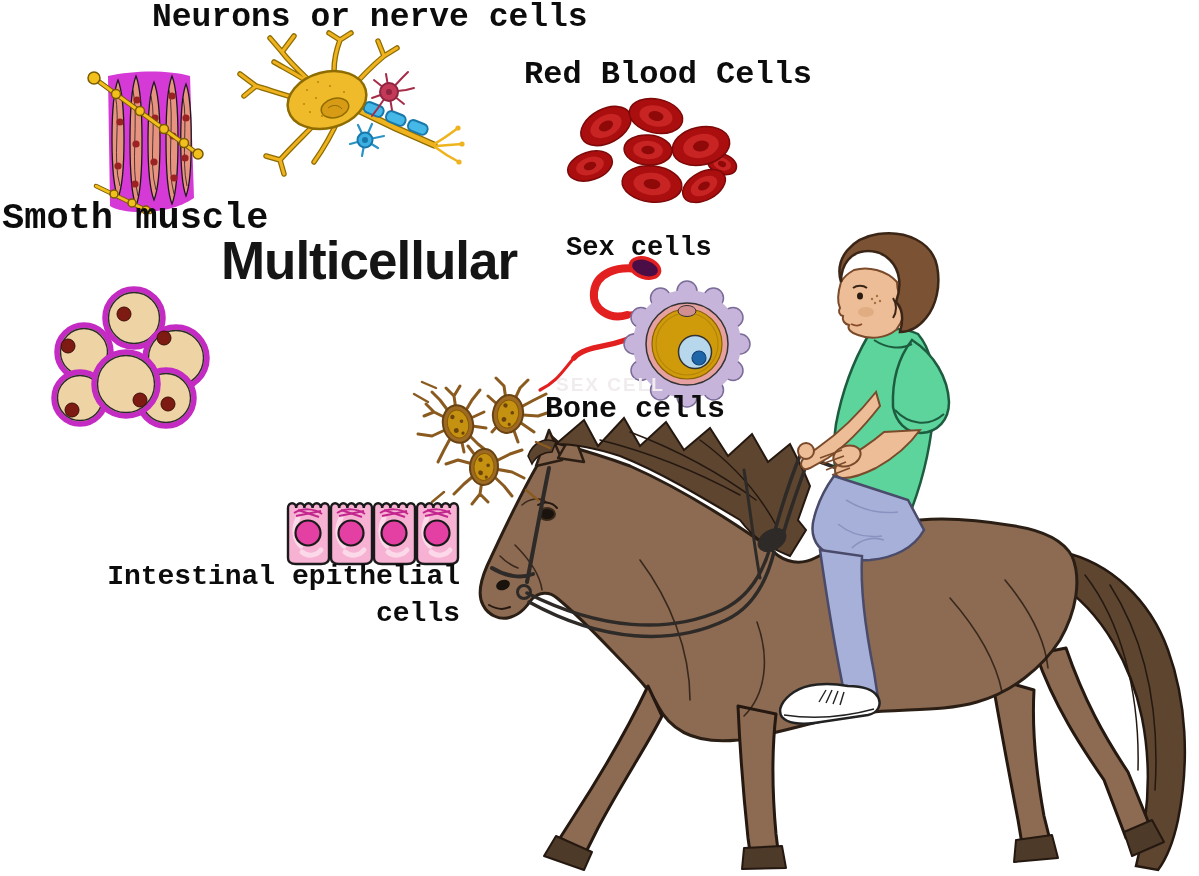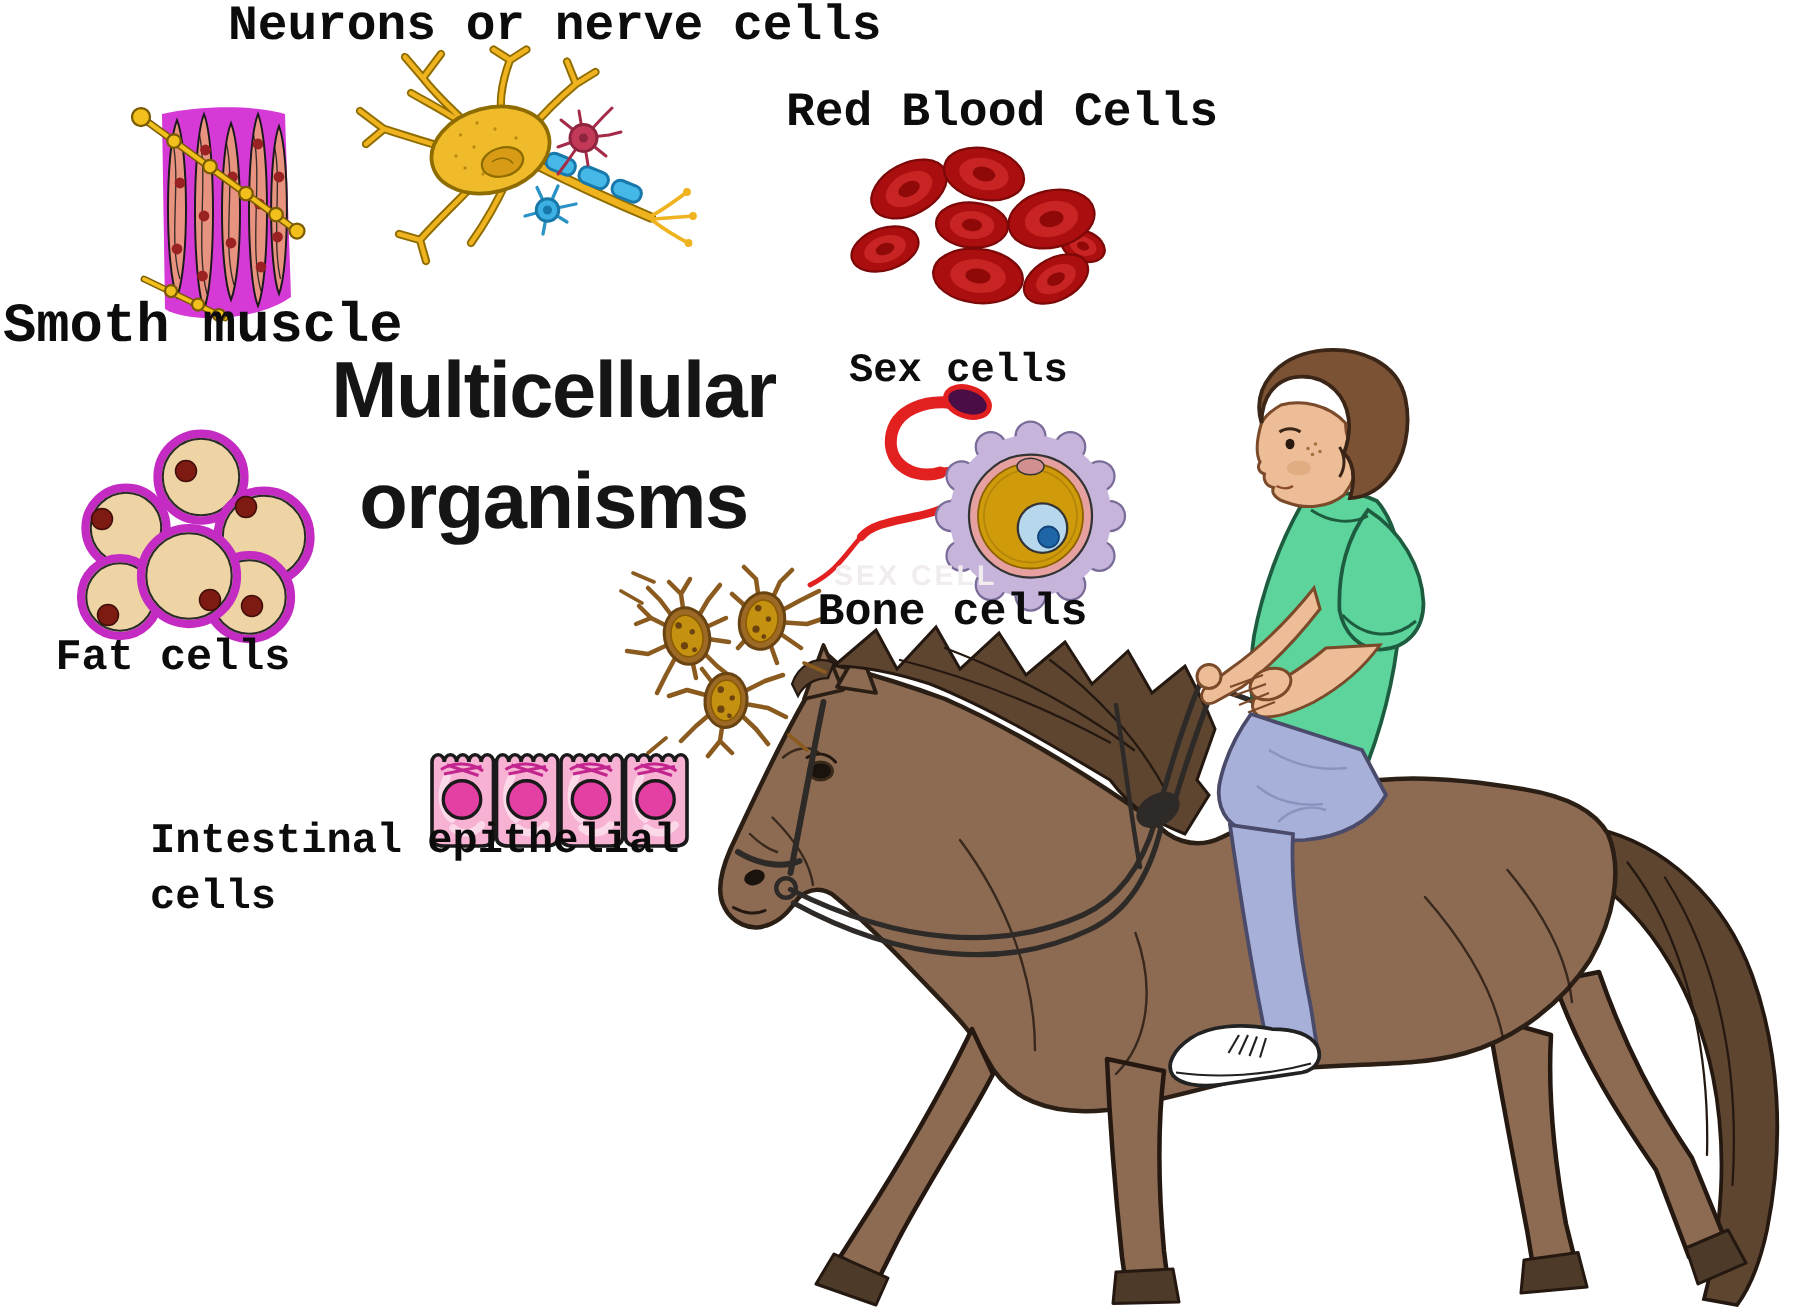--- a/index.html
+++ b/index.html
@@ -460,27 +460,25 @@
   <div class="abs watermark" style="left:556px;top:374px;font-size:19px">SEX CELL</div>
 
   <div class="abs typelabel" style="left:152px;top:0px;font-size:33px">Neurons or nerve cells</div>
 
   <div class="abs typelabel" style="left:524px;top:57px;font-size:32px">Red Blood Cells</div>
 
   <div class="abs typelabel" style="left:2px;top:198px;font-size:37px">Smoth muscle</div>
 
   <div class="abs title" style="left:169px;top:224px;width:400px;font-size:53px">
     <div>Multicellular</div>
-    <div>organisms</div>
   </div>
 
   <div class="abs typelabel" style="left:566px;top:233px;font-size:27px">Sex cells</div>
 
   <div class="abs typelabel" style="left:545px;top:393px;font-size:30px">Bone cells</div>
 
-  <div class="abs typelabel" style="left:37px;top:423px;font-size:29px">Fat cells</div>
-
-  <div class="abs typelabel" style="left:100px;top:544px;width:360px;font-size:28px;text-align:left;line-height:1.32">
+
+  <div class="abs typelabel" style="left:100px;top:559px;width:360px;font-size:28px;text-align:right;line-height:1.32">
     <div>Intestinal epithelial</div>
     <div>cells</div>
   </div>
 
 </div>
 
 </body></html>

